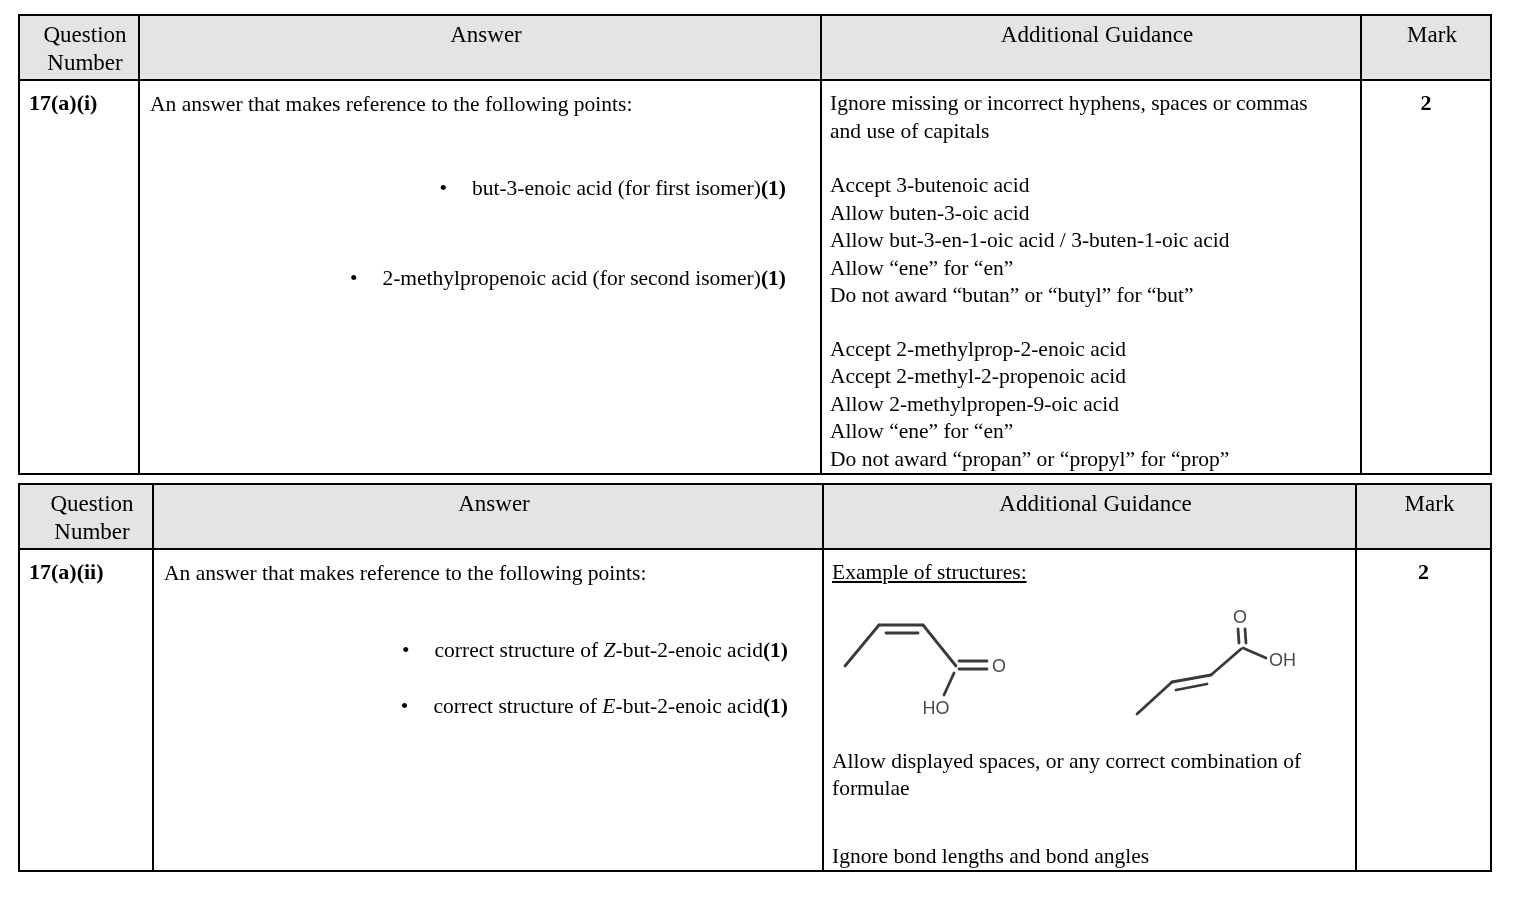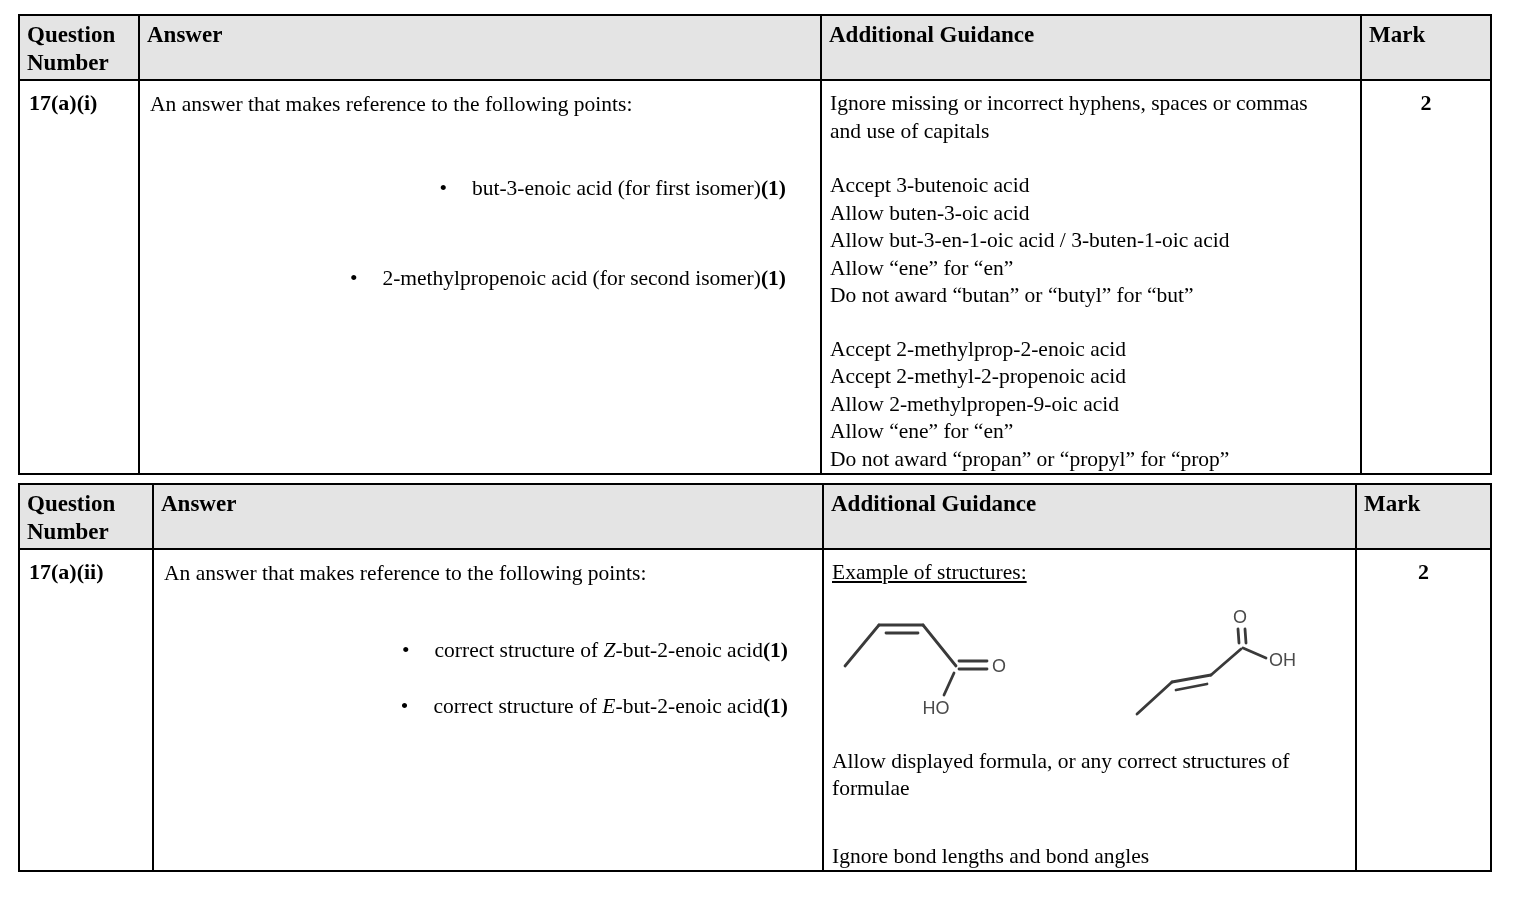--- a/index.html
+++ b/index.html
@@ -19,25 +19,25 @@
   }
   #table1 { top: 14px; width: 1472px; }
   #table2 { top: 483px; width: 1472px; }
   .ms-table th, .ms-table td {
     border: 2px solid #000;
     vertical-align: top;
     overflow: hidden;
   }
   .ms-table th {
     background: #e4e4e4;
-    font-weight: bold;
+    font-weight: normal;
     font-size: 23px;
     line-height: 28px;
-    text-align: left;
-    padding: 5px 4px 2px 7px;
+    text-align: center;
+    padding: 5px 4px 2px 16px;
   }
   .qn-cell {
     font-weight: bold;
     font-size: 22px;
     padding: 9px 4px 0 9px;
   }
   .answer-cell {
     font-size: 21.5px;
     line-height: 28px;
     padding: 9px 10px 0 10px;
@@ -193,19 +193,19 @@
           <path class="bond" d="M117,45 L140,55"></path>
           <path class="bond" d="M115,46 L85,72"></path>
           <path class="bond" d="M85,72 L46,79"></path>
           <path class="bond" d="M81,81 L50,87"></path>
           <path class="bond" d="M46,79 L11,111"></path>
           <text class="atom-label" x="114" y="20" text-anchor="middle">O</text>
           <text class="atom-label" x="143" y="63" text-anchor="start">OH</text>
         </svg>
       </div>
 
-      <div class="g-note g-note1">Allow displayed formula, or any correct structures of formulae</div>
+      <div class="g-note g-note1">Allow displayed spaces, or any correct combination of formulae</div>
       <div class="g-note g-note2">Ignore bond lengths and bond angles</div>
     </td>
     <td class="mark-cell">2</td>
   </tr>
 </tbody>
   </table>
 
 </body></html>

